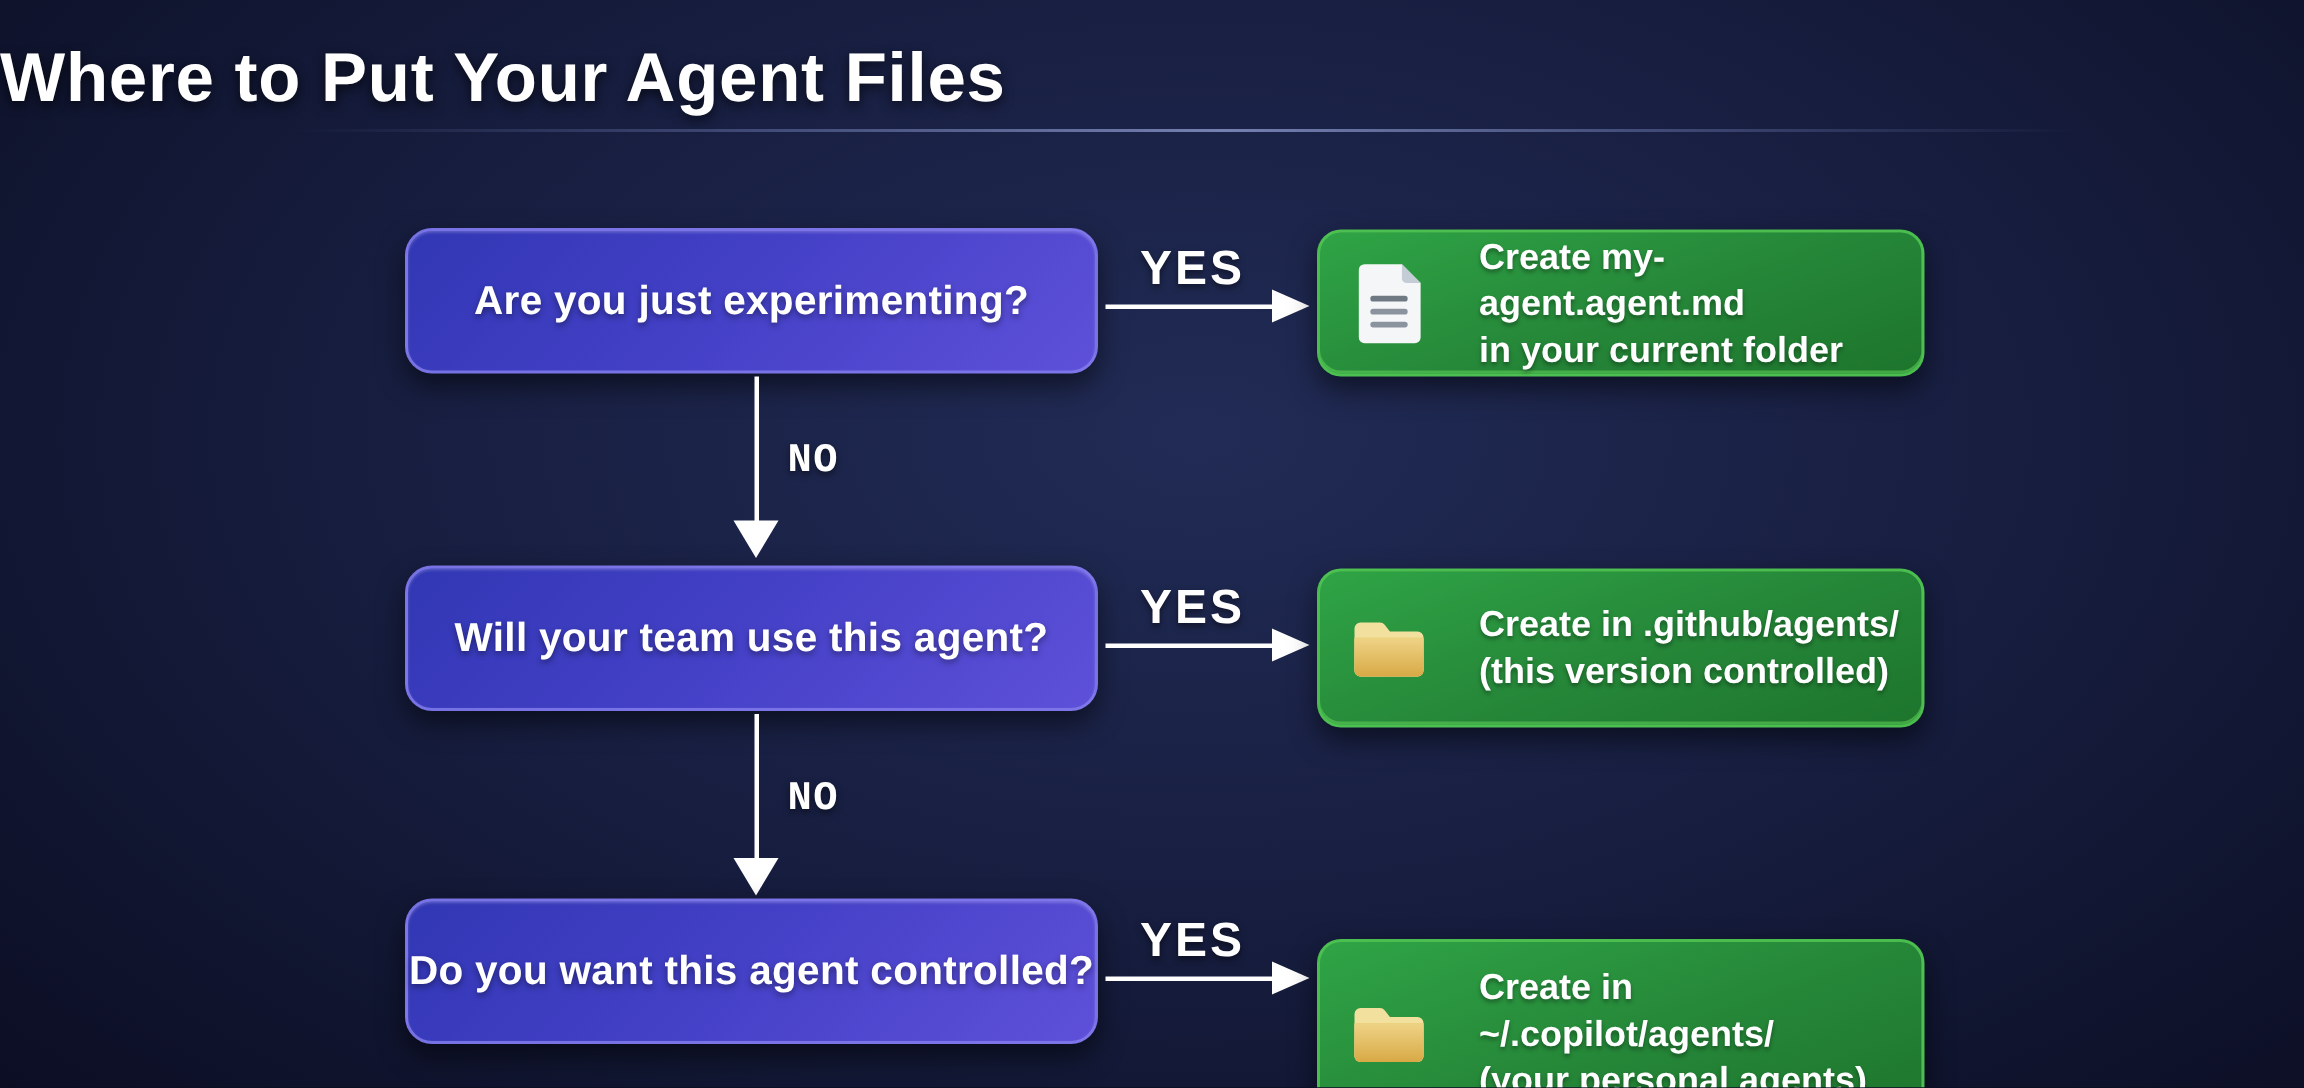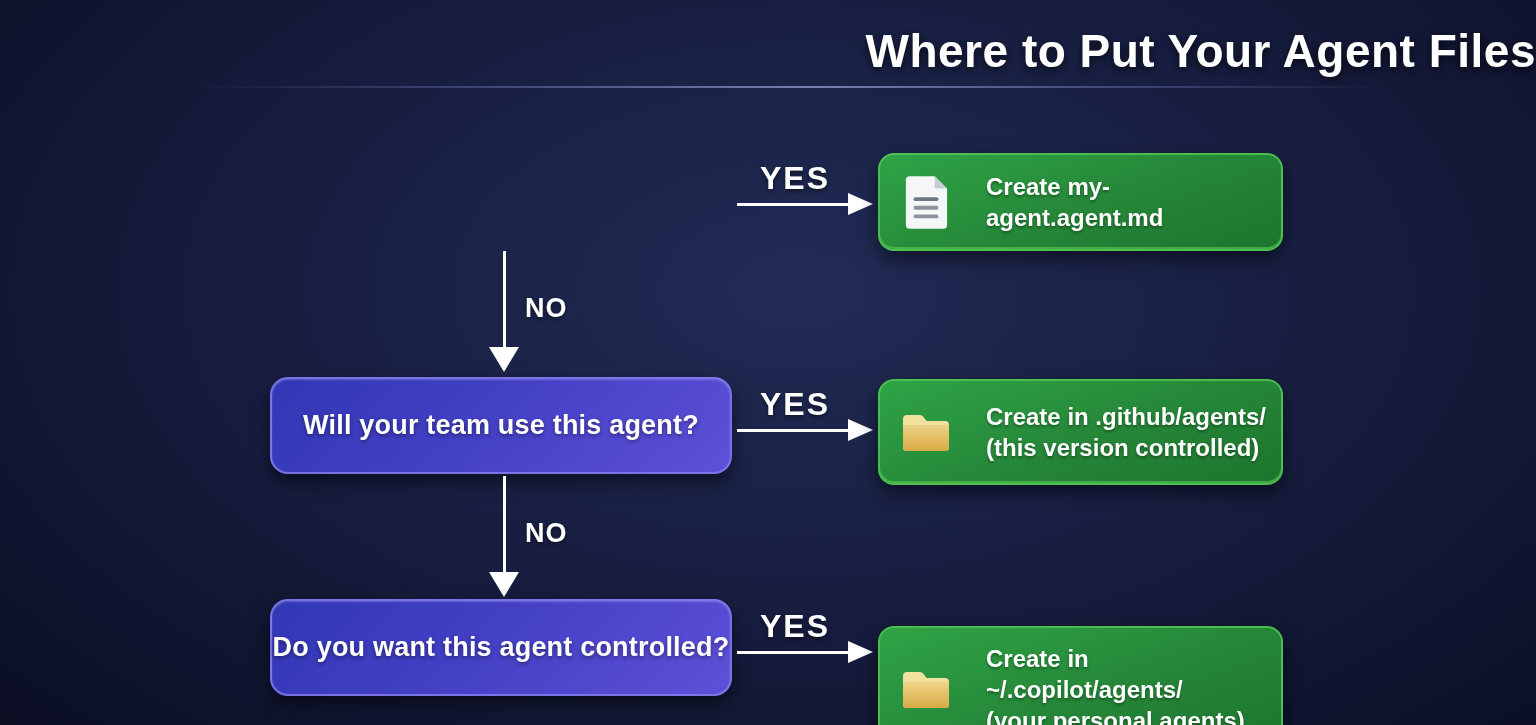--- a/index.html
+++ b/index.html
@@ -9,21 +9,21 @@
     background:#0b0e23;
   }
   .stage{
     position:relative;width:1536px;height:725px;
     background:radial-gradient(ellipse 1100px 640px at 52% 40%, #212b55 0%, #171e40 48%, #0b0e23 100%);
     overflow:hidden;
   }
   
   .title{
     position:absolute;left:0;top:24px;width:100%;
-    text-align:right;color:#ffffff;
+    text-align:left;color:#ffffff;
     font-size:46px;font-weight:700;letter-spacing:.5px;
     text-shadow:0 3px 8px rgba(0,0,0,.65);
   }
   .divider{
     position:absolute;top:86px;left:195px;width:1190px;height:2px;
     background:linear-gradient(90deg, rgba(110,122,176,0) 0%, rgba(110,122,176,.55) 30%, rgba(133,145,196,.85) 52%, rgba(110,122,176,.5) 75%, rgba(110,122,176,0) 100%);
   }
   
   .qbox{
     position:absolute;left:270px;width:462px;height:97px;
@@ -65,48 +65,53 @@
   .no-group{position:absolute;left:503px;width:90px;height:120px;}
   .no-line{position:absolute;left:0;top:0;width:3px;height:97px;background:#ffffff;}
   .no-line::after{
     content:"";position:absolute;top:96px;left:-14px;width:0;height:0;
     border-top:25px solid #ffffff;border-left:15px solid transparent;border-right:15px solid transparent;
   }
   .no-label{
     position:absolute;left:22px;top:42px;
     color:#ffffff;font-size:27px;font-weight:700;letter-spacing:1px;
     text-shadow:0 2px 4px rgba(0,0,0,.5);
+    font-family:Liberation Mono, monospace;
   }
 </style>
 </head>
 <body>
 
 <div class="stage">
 
   <div class="title">Where to Put Your Agent Files</div>
   <div class="divider"></div>
 
+  <div class="qbox" style="top:152px;">
+    <span class="qtext">Are you just experimenting?</span>
+  </div>
 
   <div class="yes-group" style="top:160px;">
     <span class="yes-label">YES</span>
     <div class="yes-line"></div>
   </div>
 
   <div class="abox" style="top:153px;height:98px;">
     <span class="icon-wrap">
       <svg width="46" height="56" viewBox="0 0 48 58">
         <path d="M7 2 h26 l13 13 v38 a4 4 0 0 1 -4 4 H7 a4 4 0 0 1 -4 -4 V6 a4 4 0 0 1 4 -4 z" fill="#f4f6f8"></path>
         <path d="M33 2 l13 13 h-10 a3 3 0 0 1 -3 -3 z" fill="#c4ccd5"></path>
         <rect x="11" y="24" width="26" height="4" rx="2" fill="#6f7984"></rect>
         <rect x="11" y="33" width="26" height="4" rx="2" fill="#8b949e"></rect>
         <rect x="11" y="42" width="26" height="4" rx="2" fill="#8b949e"></rect>
       </svg>
     </span>
     <span class="atext">
       <div>Create my-agent.agent.md</div>
+      <div>in your current folder</div>
     </span>
   </div>
 
   <div class="no-group" style="top:251px;">
     <div class="no-line"></div>
     <span class="no-label">NO</span>
   </div>
 
   <div class="qbox" style="top:377px;">
     <span class="qtext">Will your team use this agent?</span>

